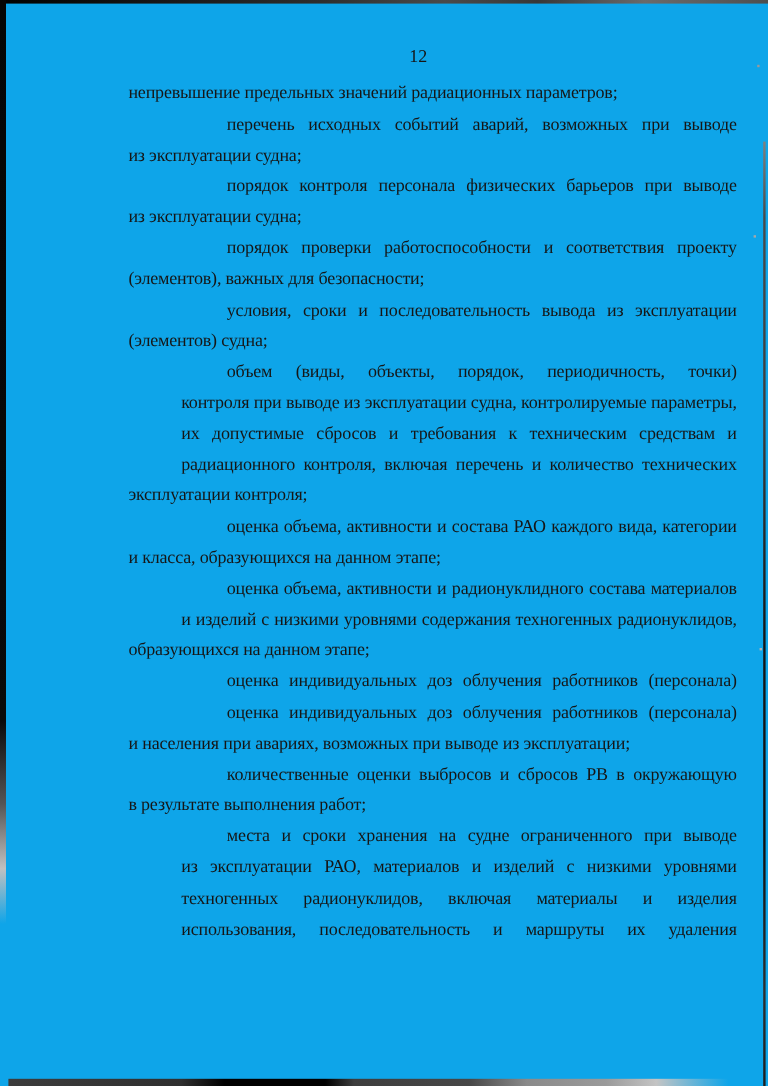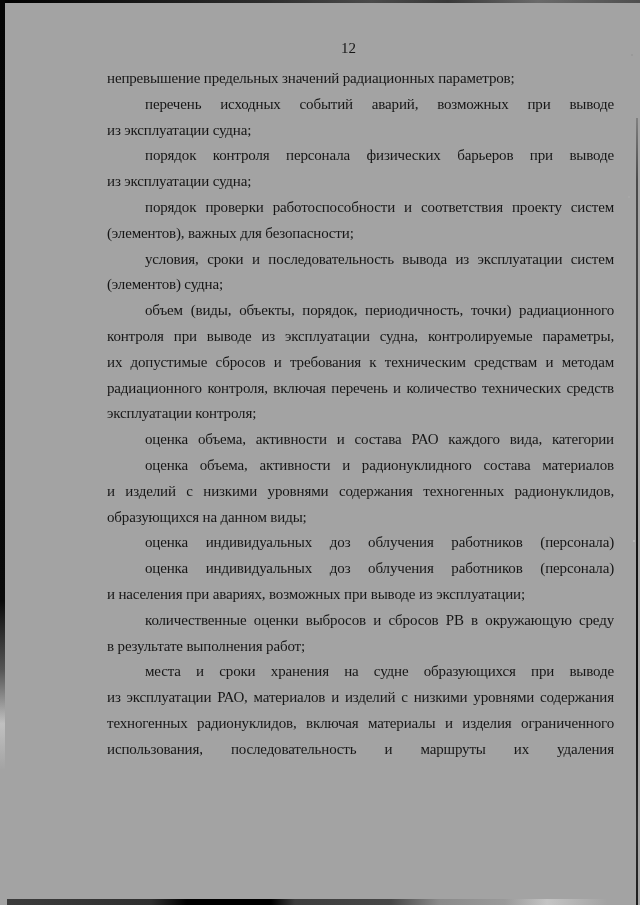--- a/index.html
+++ b/index.html
@@ -4,21 +4,21 @@
 <style>
   html, body {
     margin: 0;
     padding: 0;
     background: #ffffff;
   }
   .page {
     position: relative;
     width: 640px;
     height: 905px;
-    background: #a3a3a3;
+    background: #0ea5e9;
     overflow: hidden;
     font-family: "Liberation Serif", serif;
     color: #161616;
   }
   
   .border-top {
     position: absolute;
     top: 0; left: 0;
     width: 100%; height: 3px;
     background: linear-gradient(to right,
@@ -76,20 +76,21 @@
     line-height: 25.8px;
     height: 25.8px;
     overflow: hidden;
     letter-spacing: -0.15px;
     text-align: left;
     white-space: normal;
   }
   .line.justify {
     text-align: justify;
     text-align-last: justify;
+    margin-left: 44px;
   }
   .line.indent {
     padding-left: 38px;
   }
 </style>
 </head>
 <body>
 
 <div class="page">
   <div class="border-top"></div>
@@ -110,26 +111,27 @@
       <div class="line indent justify">порядок проверки работоспособности и соответствия проекту систем</div>
       <div class="line">(элементов), важных для безопасности;</div>
       <div class="line indent justify">условия, сроки и последовательность вывода из эксплуатации систем</div>
       <div class="line">(элементов) судна;</div>
       <div class="line indent justify">объем (виды, объекты, порядок, периодичность, точки) радиационного</div>
       <div class="line justify">контроля при выводе из эксплуатации судна, контролируемые параметры,</div>
       <div class="line justify">их допустимые сбросов и требования к техническим средствам и методам</div>
       <div class="line justify">радиационного контроля, включая перечень и количество технических средств</div>
       <div class="line">эксплуатации контроля;</div>
       <div class="line indent justify">оценка объема, активности и состава РАО каждого вида, категории</div>
+      <div class="line">и класса, образующихся на данном этапе;</div>
       <div class="line indent justify">оценка объема, активности и радионуклидного состава материалов</div>
       <div class="line justify">и изделий с низкими уровнями содержания техногенных радионуклидов,</div>
-      <div class="line">образующихся на данном виды;</div>
+      <div class="line">образующихся на данном этапе;</div>
       <div class="line indent justify">оценка индивидуальных доз облучения работников (персонала)</div>
       <div class="line indent justify">оценка индивидуальных доз облучения работников (персонала)</div>
       <div class="line">и населения при авариях, возможных при выводе из эксплуатации;</div>
       <div class="line indent justify">количественные оценки выбросов и сбросов РВ в окружающую среду</div>
       <div class="line">в результате выполнения работ;</div>
-      <div class="line indent justify">места и сроки хранения на судне образующихся при выводе</div>
+      <div class="line indent justify">места и сроки хранения на судне ограниченного при выводе</div>
       <div class="line justify">из эксплуатации РАО, материалов и изделий с низкими уровнями содержания</div>
       <div class="line justify">техногенных радионуклидов, включая материалы и изделия ограниченного</div>
       <div class="line justify">использования, последовательность и маршруты их удаления</div>
     </div>
 </div>
 
 </body></html>

